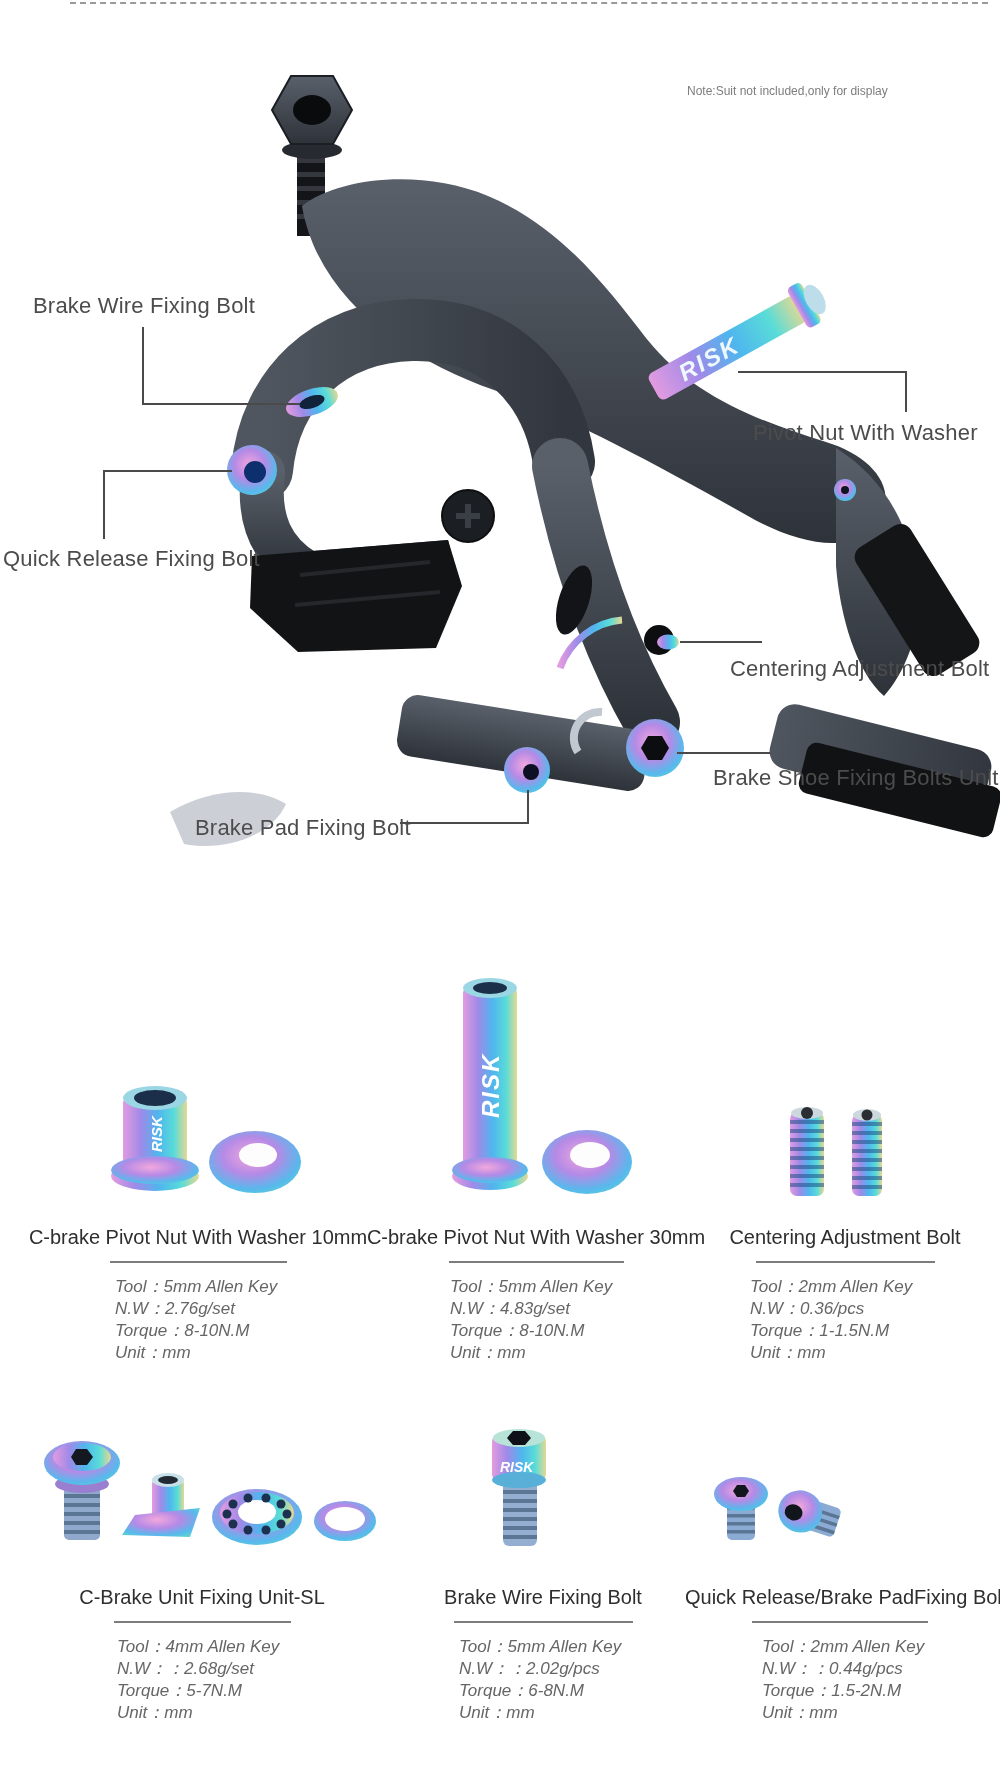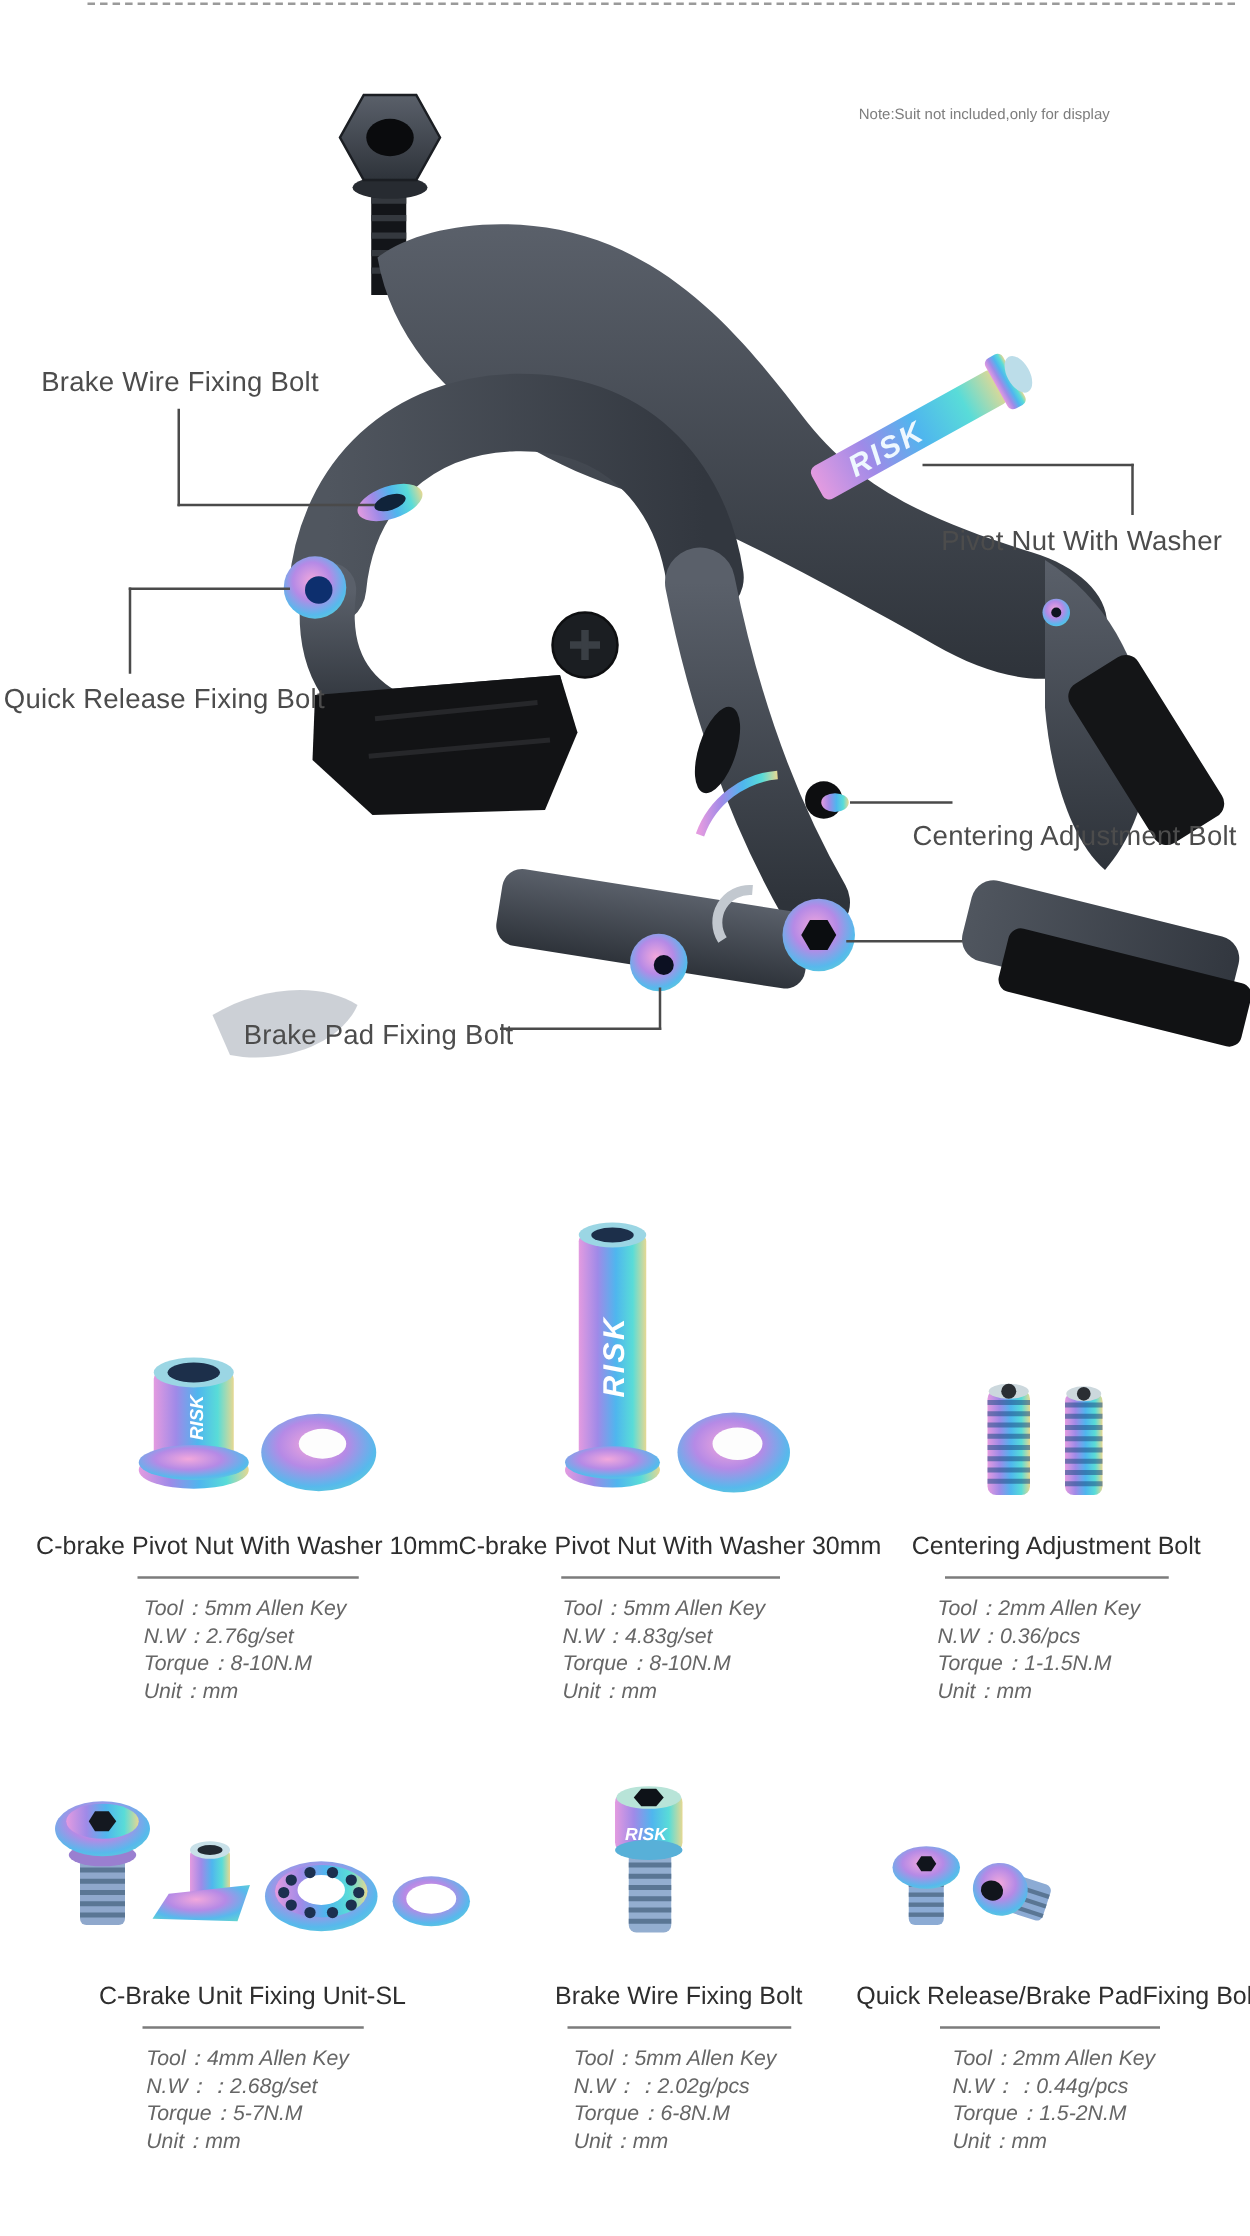--- a/index.html
+++ b/index.html
@@ -245,20 +245,21 @@
   </svg>
 
   <div class="dash-line"></div>
 
   <div class="note">Note:Suit not included,only for display</div>
 
   <div class="label" style="left:33px;top:293px;">Brake Wire Fixing Bolt</div>
   <div class="label" style="left:3px;top:546px;text-align:center;">Quick Release Fixing Bolt</div>
   <div class="label" style="left:753px;top:420px;">Pivot Nut With Washer</div>
   <div class="label" style="left:730px;top:656px;">Centering Adjustment Bolt</div>
+  <div class="label" style="left:713px;top:765px;">Brake Shoe Fixing Bolts Unit</div>
   <div class="label" style="left:172px;top:815px;margin-left:23px;">Brake Pad Fixing Bolt</div>
 
   <div class="lead" style="left:142px;top:327px;width:156px;height:76px;
        border-left:2px solid #4a4a4a;border-bottom:2px solid #4a4a4a;"></div>
   <div class="lead" style="left:103px;top:470px;width:127px;height:67px;
        border-top:2px solid #4a4a4a;border-left:2px solid #4a4a4a;"></div>
   <div class="lead" style="left:738px;top:371px;width:167px;height:39px;
        border-top:2px solid #4a4a4a;border-right:2px solid #4a4a4a;"></div>
   <div class="lead" style="left:680px;top:641px;width:82px;height:0;
        border-top:2px solid #4a4a4a;"></div>

